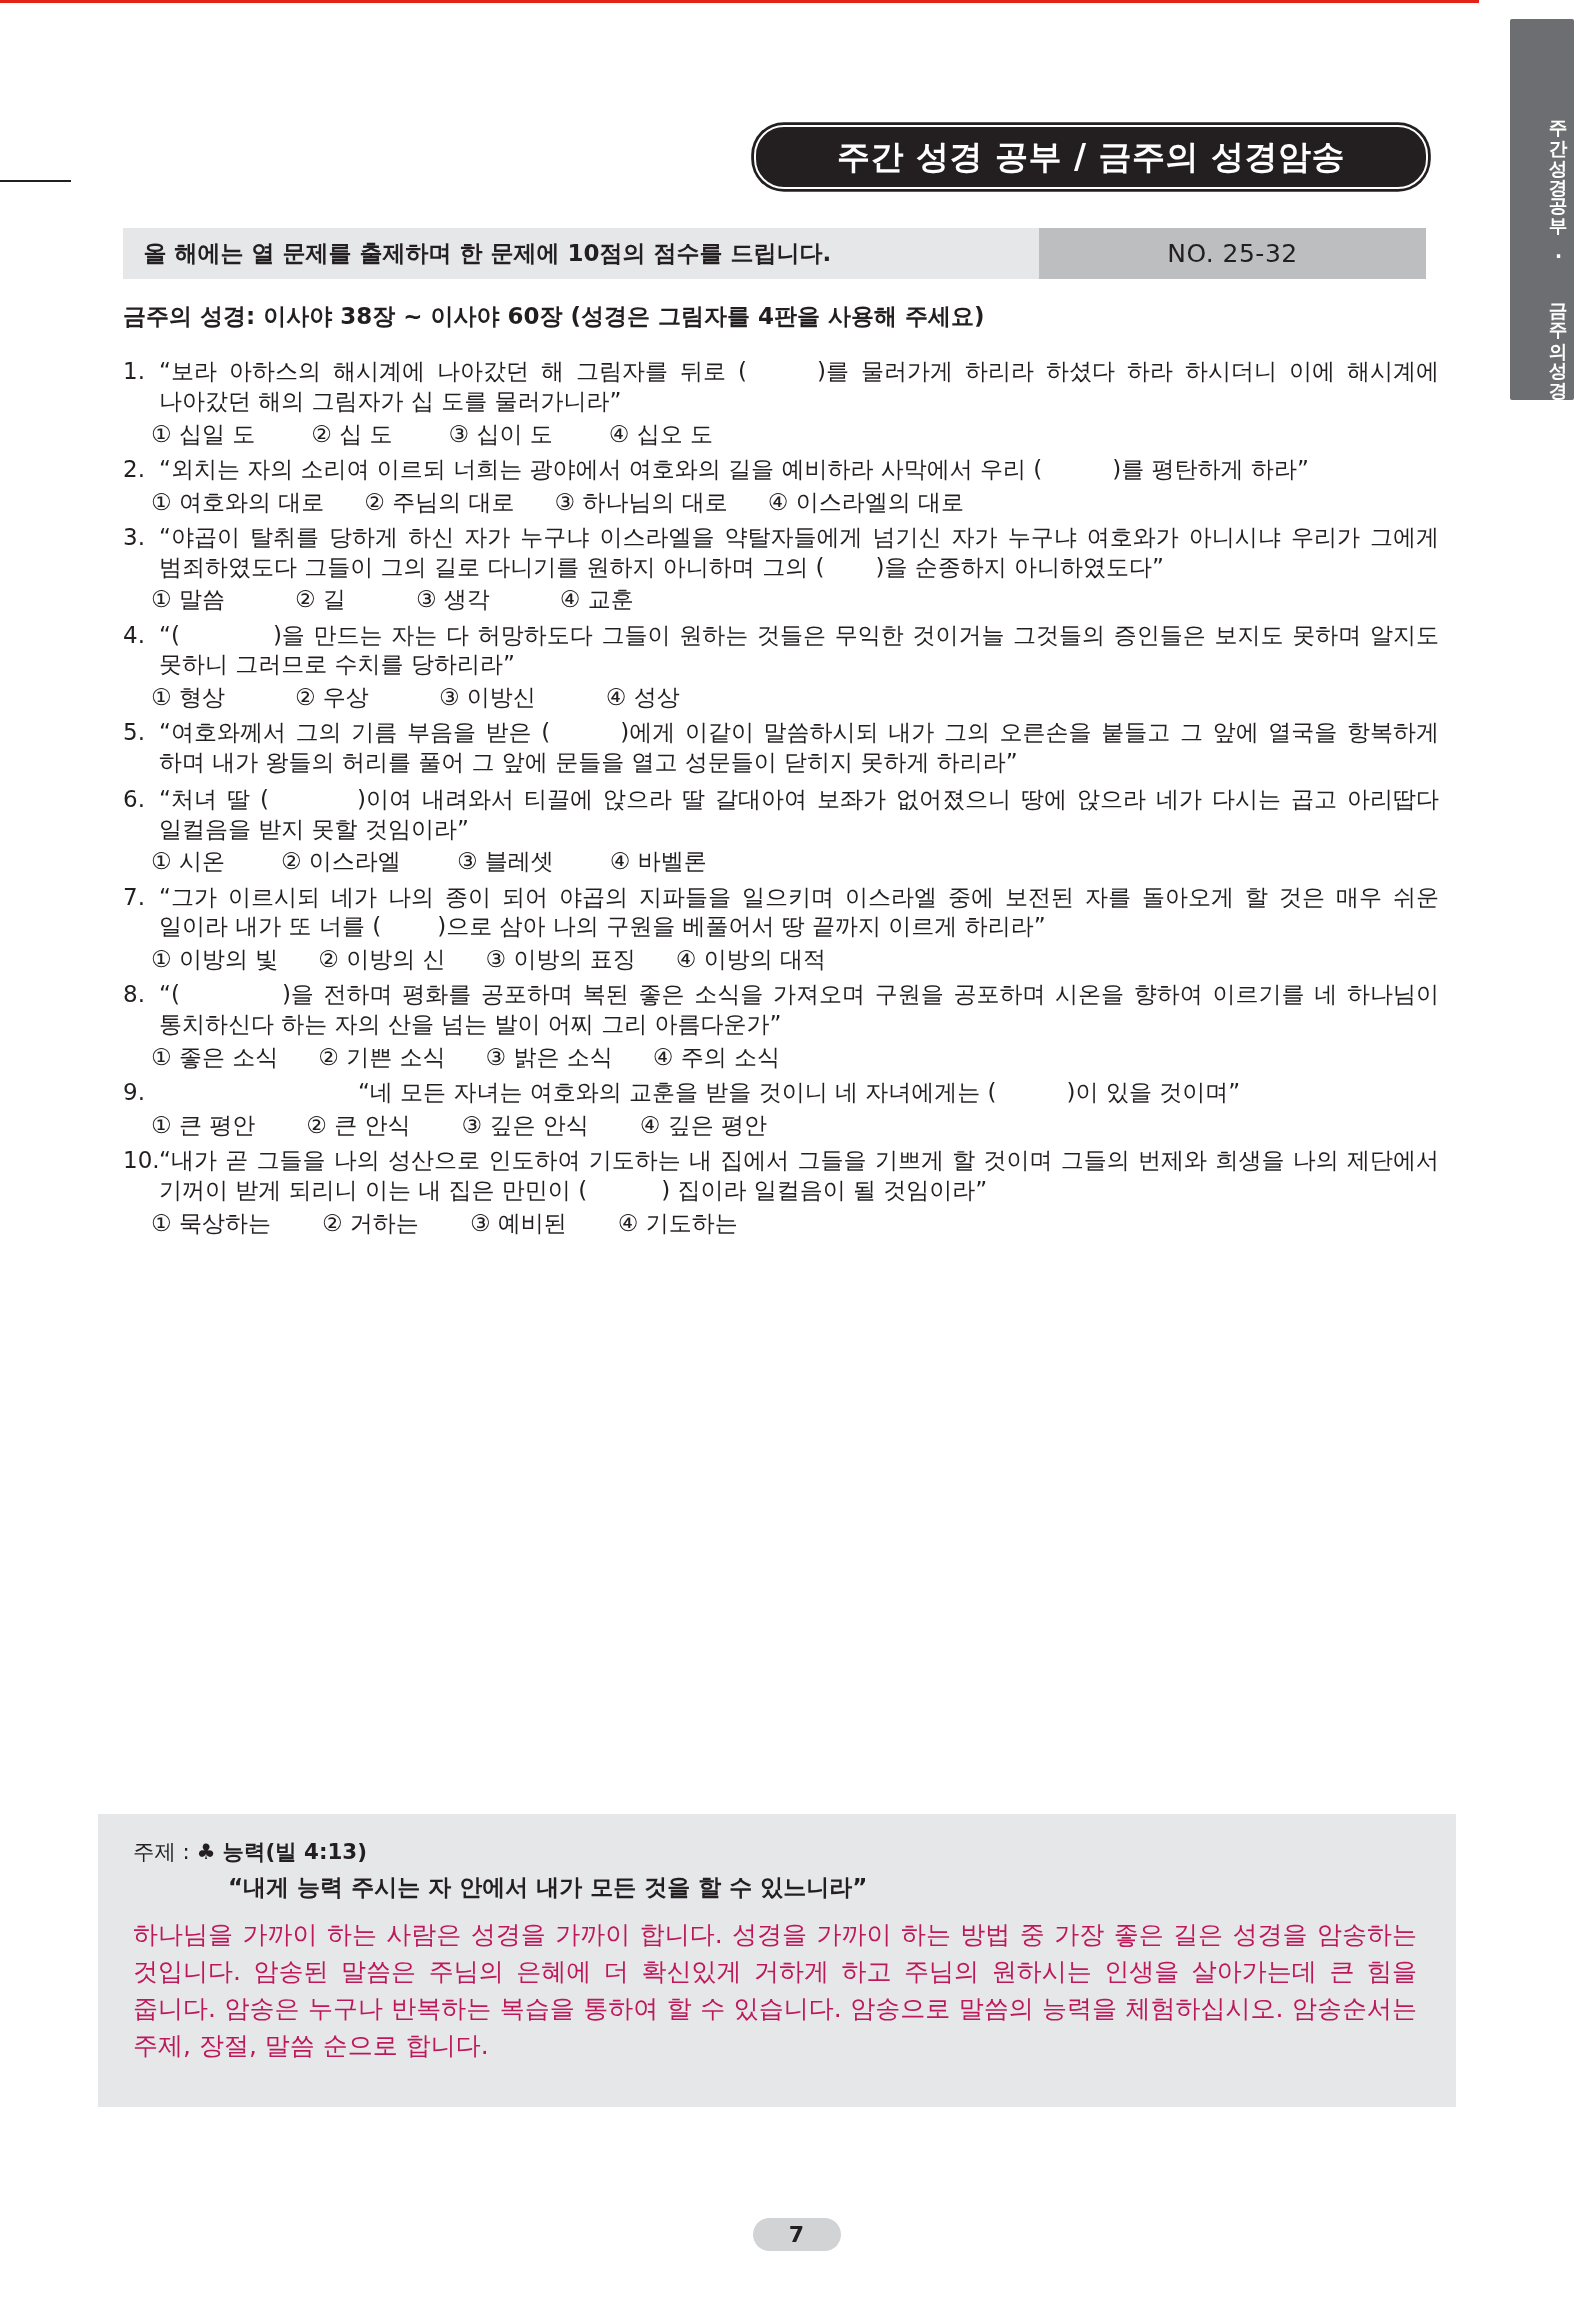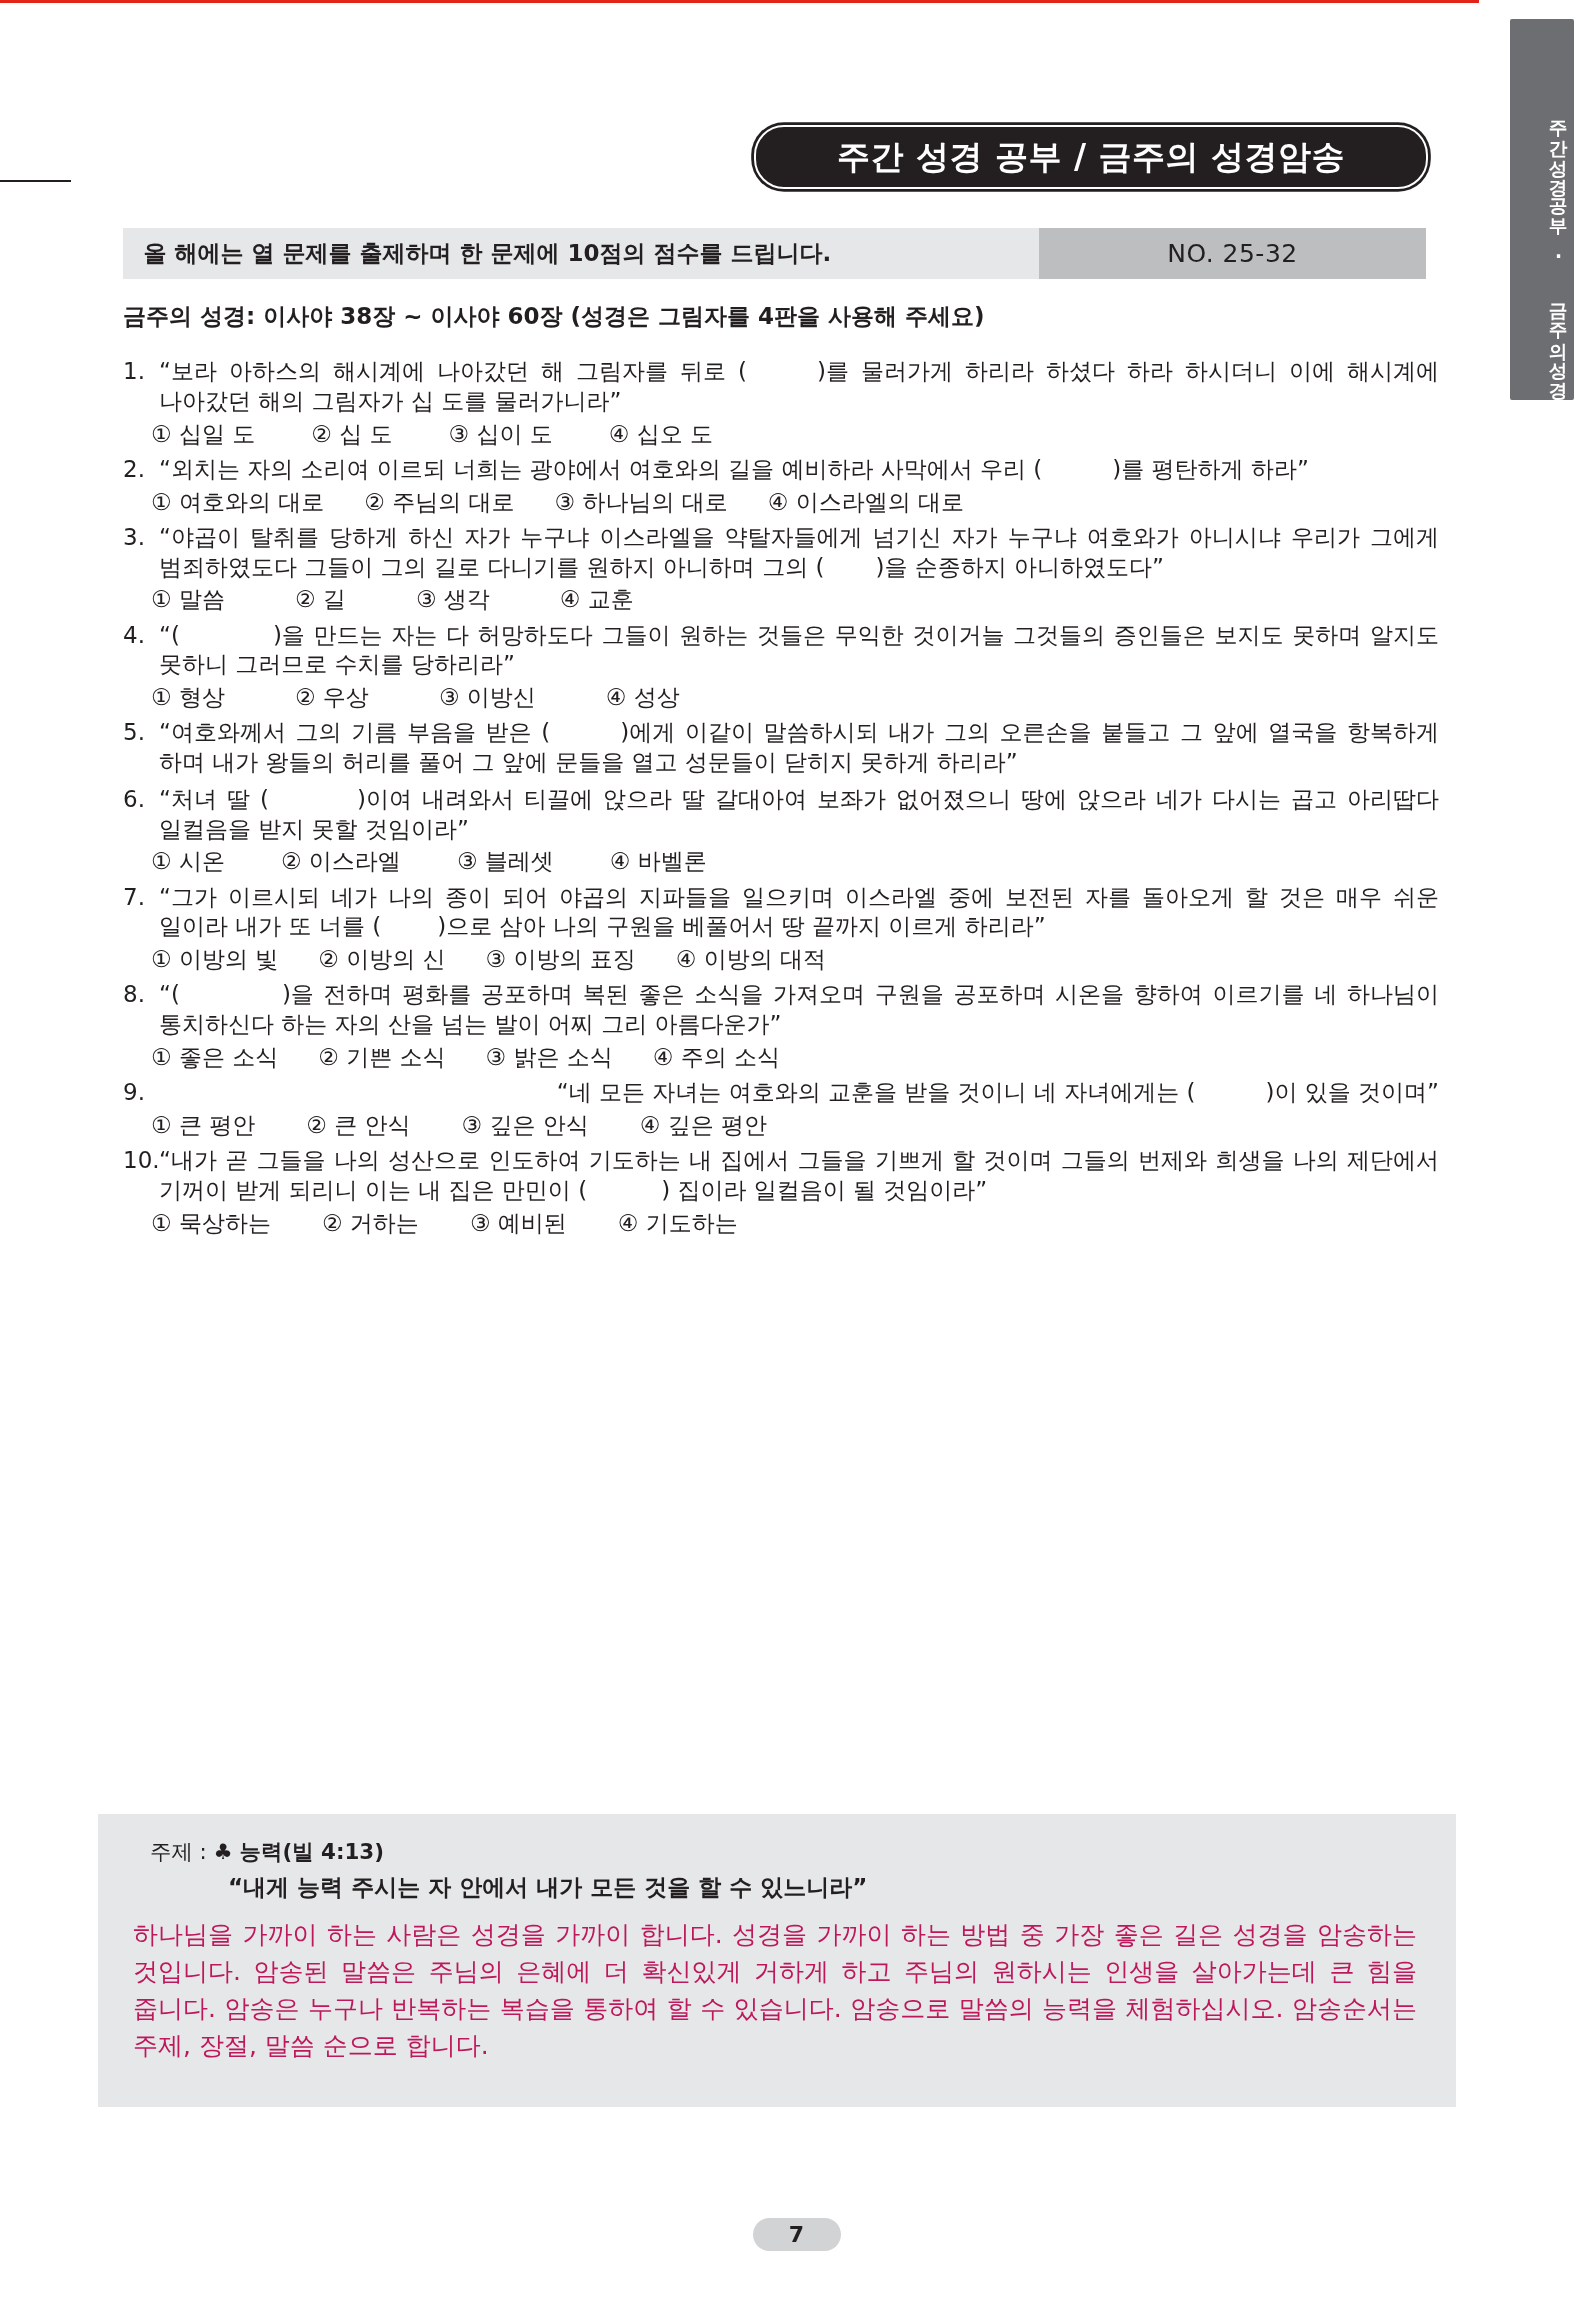--- a/index.html
+++ b/index.html
@@ -152,21 +152,21 @@
   .q-text {
     flex: 1;
     font-size: 23px;
     line-height: 1.30;
     color: #231f20;
     text-align: justify;
     text-justify: inter-character;
     word-break: keep-all;
   }
   .q-text.nojust {
-    text-align: right;
+    text-align: center;
   }
   .blank {
     display: inline-block;
     min-width: 70px;
   }
   .choices {
     display: flex;
     margin-left: 28px;
     margin-top: 2.8px;
     font-size: 23px;
@@ -187,21 +187,21 @@
     position: absolute;
     top: 1814px;
     left: 98px;
     width: 1358px;
     height: 293px;
     background: #e6e7e8;
   }
   .theme-line {
     position: absolute;
     top: 1837px;
-    left: 150px;
+    left: 133px;
     font-size: 21.4px;
     color: #231f20;
     white-space: nowrap;
   }
   .clover {
     font-size: 21.4px;
   }
   .theme-verse {
     position: absolute;
     top: 1872px;

